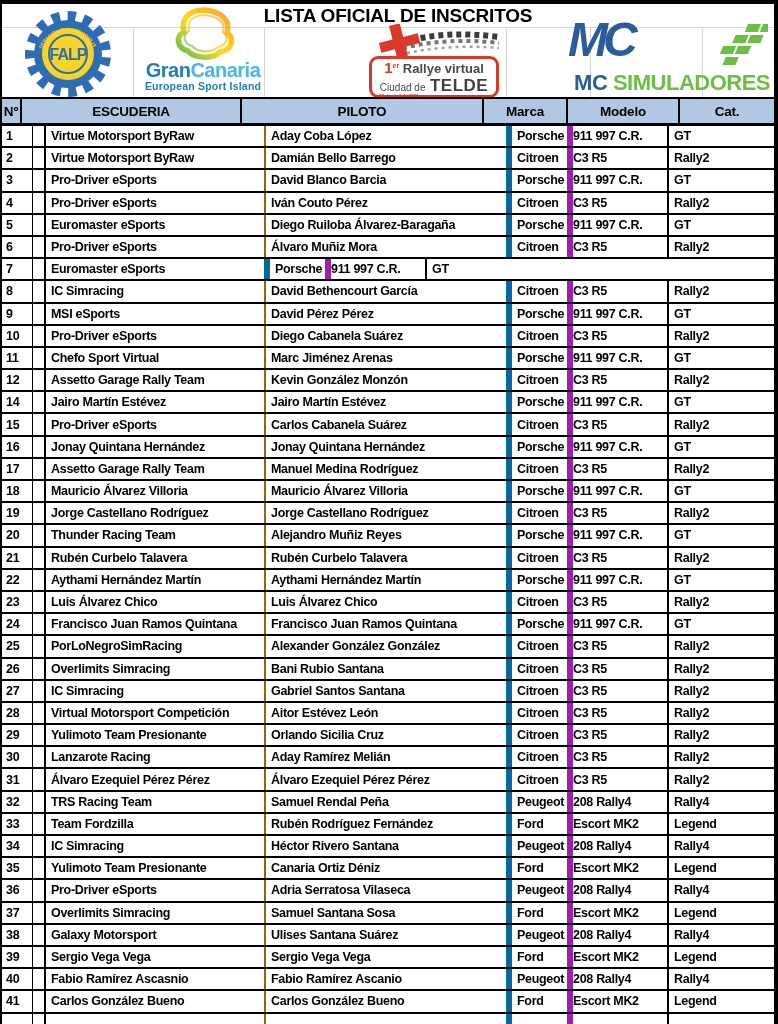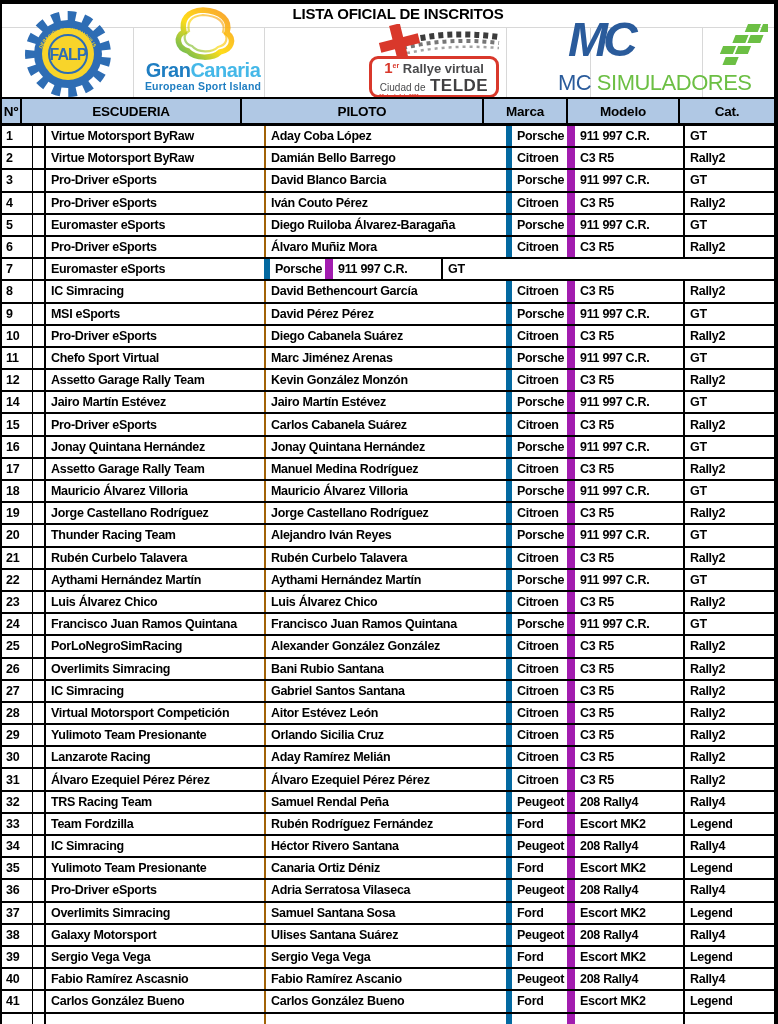--- a/index.html
+++ b/index.html
@@ -6,21 +6,21 @@
   html,body { width:778px; height:1024px; background:#fff; overflow:hidden; }
   body { font-family:"Liberation Sans", sans-serif; color:#000; }
   .page { position:relative; width:778px; height:1024px; background:#fff;
           border-top:4px solid #000; border-left:2px solid #000; border-right:4px solid #000; }
 
   
   .header { position:absolute; top:0; left:0; width:772px; height:93px; background:#fff; }
   .gl-h { position:absolute; left:0; width:772px; height:1px; background:#d8d8d8; }
   .gl-v { position:absolute; width:1px; background:#d8d8d8; }
   .title { position:absolute; top:1px; left:20px; right:0; text-align:center;
-           font-size:15px; font-weight:bold; letter-spacing:-0.2px; }
+           font-size:19px; font-weight:bold; letter-spacing:-0.2px; }
 
   .falp-logo { position:absolute; left:16px; top:4px; }
   .gc-logo   { position:absolute; left:131px; top:2px; width:140px; height:91px; }
   .gc-text   { position:absolute; left:0; top:54px; width:140px; text-align:center; line-height:1.05; }
   .gc-line1  { font-size:20px; font-weight:bold; letter-spacing:-0.5px; }
   .gc-gran   { color:#1f7ec2; } .gc-canaria { color:#45b8e8;text-align:right; }
   .gc-line2  { font-size:10.5px; color:#1f7ec2; font-weight:bold; letter-spacing:0.2px; }
 
   .telde-logo { position:absolute; left:355px; top:18px; width:145px; height:77px; }
   .telde-trail { position:absolute; left:42px; top:6px; }
@@ -32,42 +32,42 @@
   .telde-sup { color:#d9382b; font-size:7px; vertical-align:super; font-weight:bold; }
   .telde-l2 { line-height:1; }
   .telde-ciudad { font-size:10px; color:#4a4a4c; }
   .telde-telde  { font-size:17px; color:#414042; font-weight:600; letter-spacing:0.5px; }
   .telde-date { font-size:4.5px; color:#d9382b; font-weight:bold; text-align:left; padding-left:7px; }
 
   .mc-logo { position:absolute; left:556px; top:20px; width:212px; height:74px; }
   .mc-monogram { position:absolute; left:10px; top:-12px; font-size:48px; font-weight:800;
                  font-style:italic; color:#2a5b9b; letter-spacing:-5px; }
   .mc-checkers { position:absolute; right:2px; top:0; }
-  .mc-word { position:absolute; left:0; top:46px; width:212px; text-align:left;
-             font-size:22px; font-weight:400; letter-spacing:-0.5px; }
+  .mc-word { position:absolute; left:0; top:46px; width:212px; text-align:right;
+             font-size:22px; font-weight:700; letter-spacing:-0.5px; }
   .mc-blue { color:#2a5b9b; } .mc-green { color:#6cbf44; }
 
   
   .table { position:absolute; top:93px; left:0; width:772px; border-top:2.5px solid #000; }
   .hrow { display:flex; height:27px; background:#b0c8e4; border-bottom:3px solid #000; }
   .hcell { display:flex; align-items:center; justify-content:center;
            font-size:13.5px; font-weight:bold; letter-spacing:-0.2px; border-left:2px solid #000; }
   .hcell.c0 { border-left:none; }
   .c0 { width:18px; } .c1 { width:220px; } .c2 { width:242px; }
   .c3 { width:84px; } .c4 { width:112px; } .c5 { width:96px; }
 
   .drow { display:flex; height:22.2px; border-bottom:2px solid #000;
           font-size:12.5px; font-weight:bold; letter-spacing:-0.3px; }
   .dcell { display:flex; align-items:center; overflow:hidden; white-space:nowrap; }
   .d-num { width:31px; border-right:1.5px solid #000; padding-left:4px; }
   .d-gut { width:11px; }
   .d-esc { width:220px; border-left:2px solid #000; padding-left:5px; }
   .d-pil { width:242px; border-left:2px solid #a16207; padding-left:5px; }
   .d-mar { width:61px;  border-left:6px solid #0369a1; padding-left:5px; }
-  .d-mod { width:116px; border-left:8px solid #a21caf; padding-left:5px; }
+  .d-mod { width:100px; border-left:6px solid #a21caf; }
   .d-cat { width:72px;  border-left:2px solid #000; padding-left:5px; }
   .drow.partial { height:14px; border-bottom:none; }
 </style>
 </head>
 <body>
 
 <div class="page">
 
   <div class="header">
 
@@ -326,21 +326,21 @@
           <div class="dcell d-esc">Jorge Castellano Rodríguez</div>
           <div class="dcell d-pil">Jorge Castellano Rodríguez</div>
           <div class="dcell d-mar">Citroen</div>
           <div class="dcell d-mod">C3 R5</div>
           <div class="dcell d-cat">Rally2</div>
         </div>
         <div class="drow">
           <div class="dcell d-num">20</div>
           <div class="dcell d-gut"></div>
           <div class="dcell d-esc">Thunder Racing Team</div>
-          <div class="dcell d-pil">Alejandro Iván Reyes</div>
+          <div class="dcell d-pil">Alejandro Muñiz Reyes</div>
           <div class="dcell d-mar">Porsche</div>
           <div class="dcell d-mod">911 997 C.R.</div>
           <div class="dcell d-cat">GT</div>
         </div>
         <div class="drow">
           <div class="dcell d-num">21</div>
           <div class="dcell d-gut"></div>
           <div class="dcell d-esc">Rubén Curbelo Talavera</div>
           <div class="dcell d-pil">Rubén Curbelo Talavera</div>
           <div class="dcell d-mar">Citroen</div>

